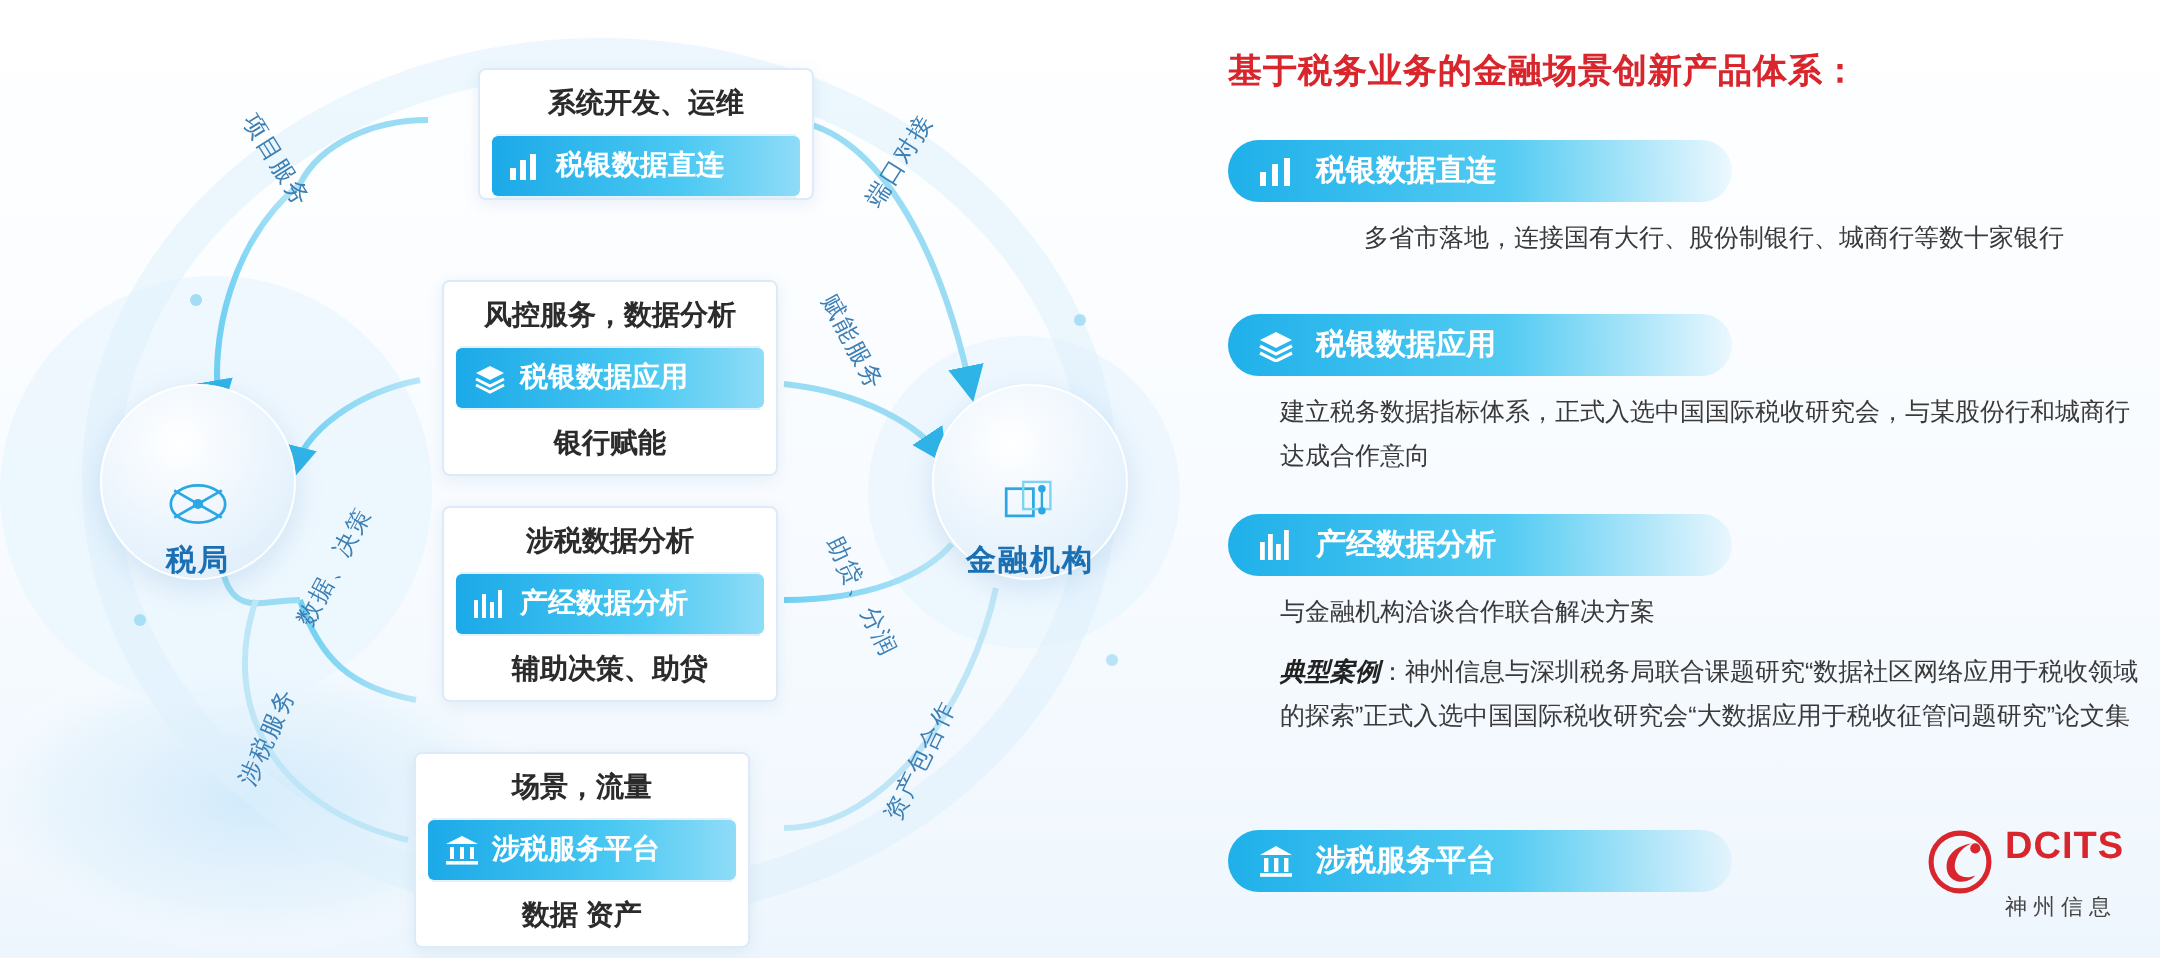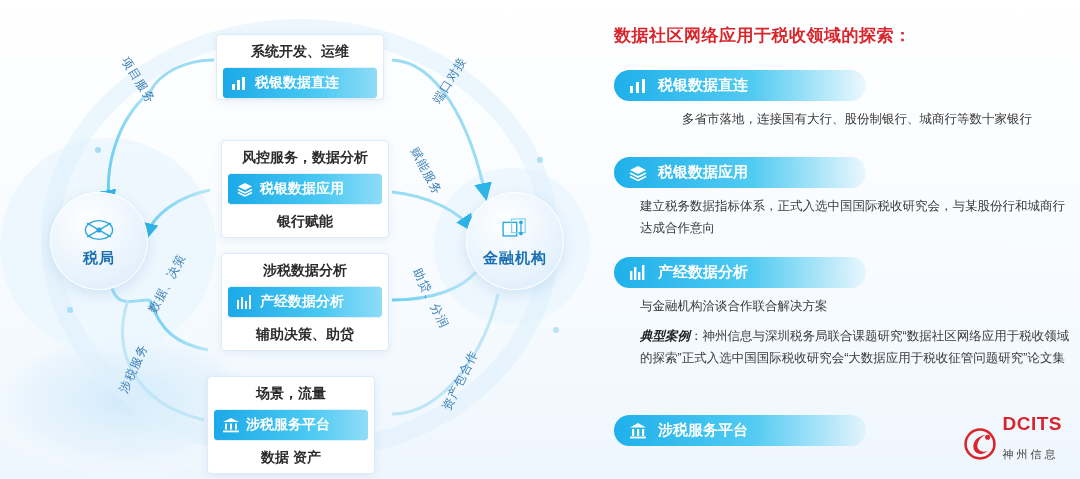--- a/index.html
+++ b/index.html
@@ -36,21 +36,21 @@
 
   
   .node-circle {
     position: absolute;
     border-radius: 50%;
     background: radial-gradient(circle at 40% 30%, #ffffff 0%, #eaf4fd 55%, #d7eaf9 100%);
     box-shadow: 0 4px 14px rgba(70,140,200,0.18), inset 0 0 0 1px rgba(255,255,255,0.9);
     display: flex;
     flex-direction: column;
     align-items: center;
-    justify-content: center;
+    justify-content: flex-end;
   }
   .node-circle .node-label {
     font-size: 15px;
     font-weight: bold;
     color: #1b6fb3;
     letter-spacing: 1px;
     margin-top: 4px;
   }
   #node-tax {
     left: 50px; top: 192px;
@@ -95,21 +95,21 @@
     font-size: 14px;
     font-weight: bold;
   }
   .card-mid .bar-icon { flex: 0 0 auto; }
   .card-sep {
     height: 1px;
     background: #e4f0fa;
     margin: 0 8px;
   }
 
-  #card-1 { left: 216px; top: 34px; }
+  #card-1 { left: 239px; top: 34px; }
   #card-2 { left: 221px; top: 140px; }
   #card-3 { left: 221px; top: 253px; }
   #card-4 { left: 207px; top: 364px; margin-top: 12px; }
 
   
   .path-label {
     position: absolute;
     font-size: 12px;
     color: #3b7fb5;
     letter-spacing: 1px;
@@ -171,21 +171,21 @@
   #pill-3 { top: 257px; }
   #txt-3  { top: 295px; }
   #txt-4  { top: 325px; }
   #pill-4 { top: 415px; }
 
   
   .logo {
     position: absolute;
     right: 18px; bottom: 18px;
     display: flex;
-    align-items: flex-end;
+    align-items: flex-start;
     gap: 6px;
   }
   .logo-mark {
     width: 34px; height: 34px;
   }
   .logo-text {
     display: flex;
     flex-direction: column;
     line-height: 1.05;
   }
@@ -335,21 +335,21 @@
     <div class="path-label" id="lbl-b">数据、决策</div>
     <div class="path-label" id="lbl-c">涉税服务</div>
     <div class="path-label" id="lbl-d">端口对接</div>
     <div class="path-label" id="lbl-e">赋能服务</div>
     <div class="path-label" id="lbl-f">助贷、分润</div>
     <div class="path-label" id="lbl-g">资产包合作</div>
   </div>
 
   <div class="right-panel">
 
-    <div class="right-title">数据社区网络应用于税收领域的探索：</div>
+    <div class="right-title">基于税务业务的金融场景创新产品体系：</div>
 
     <div class="pill" id="pill-1">
       <svg width="20" height="17" viewBox="0 0 20 17">
         <rect x="2" y="9" width="3" height="7" fill="#ffffff"></rect>
         <rect x="8" y="5" width="3" height="11" fill="#ffffff"></rect>
         <rect x="14" y="2" width="3" height="14" fill="#ffffff"></rect>
       </svg>
       <span class="pill-text">税银数据直连</span>
     </div>
     <div class="body-text" id="txt-1">多省市落地，连接国有大行、股份制银行、城商行等数十家银行</div>

